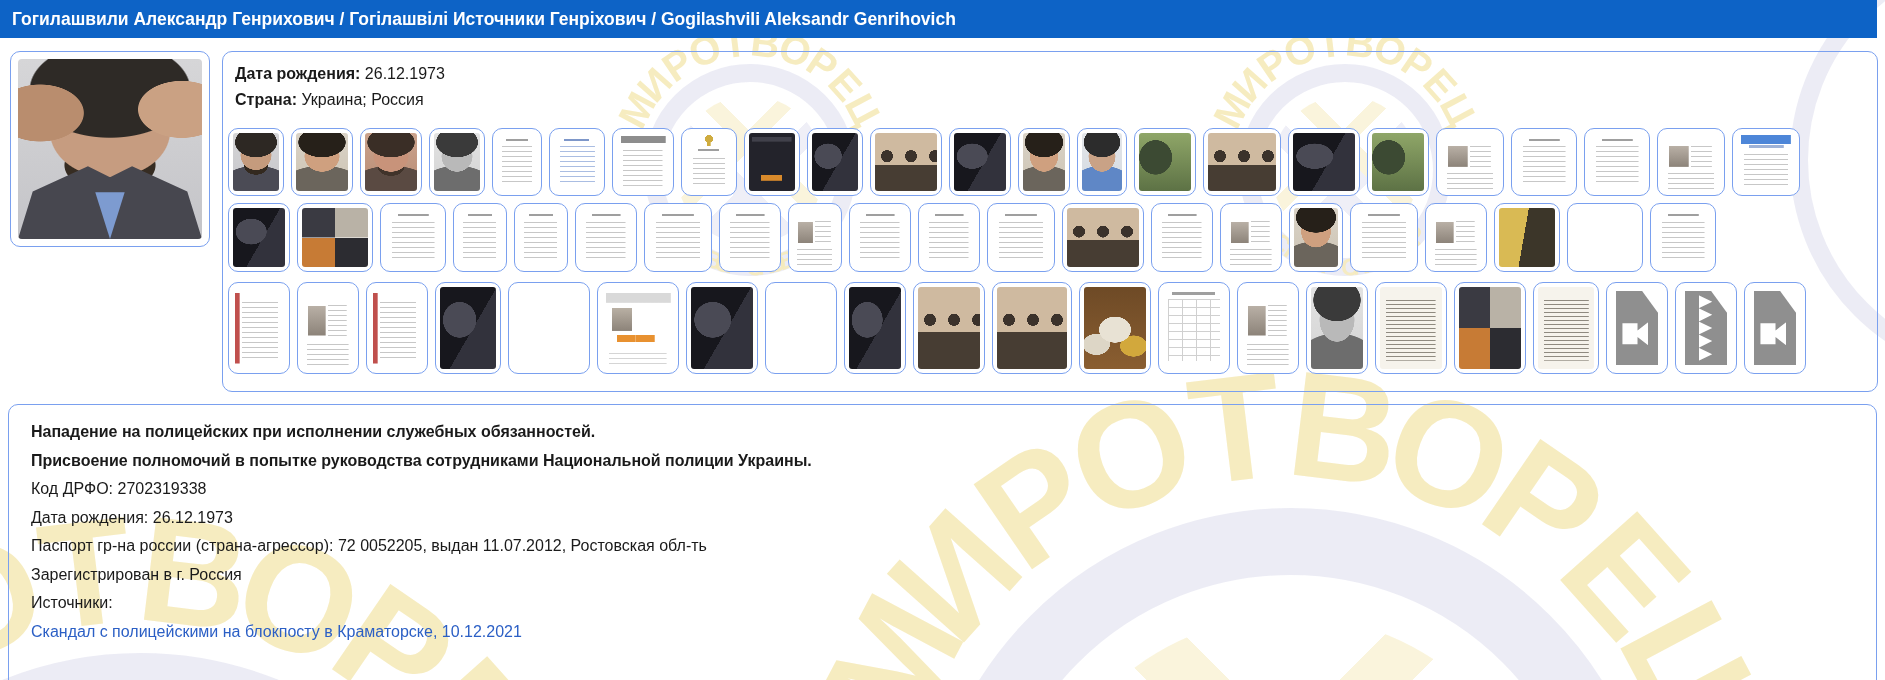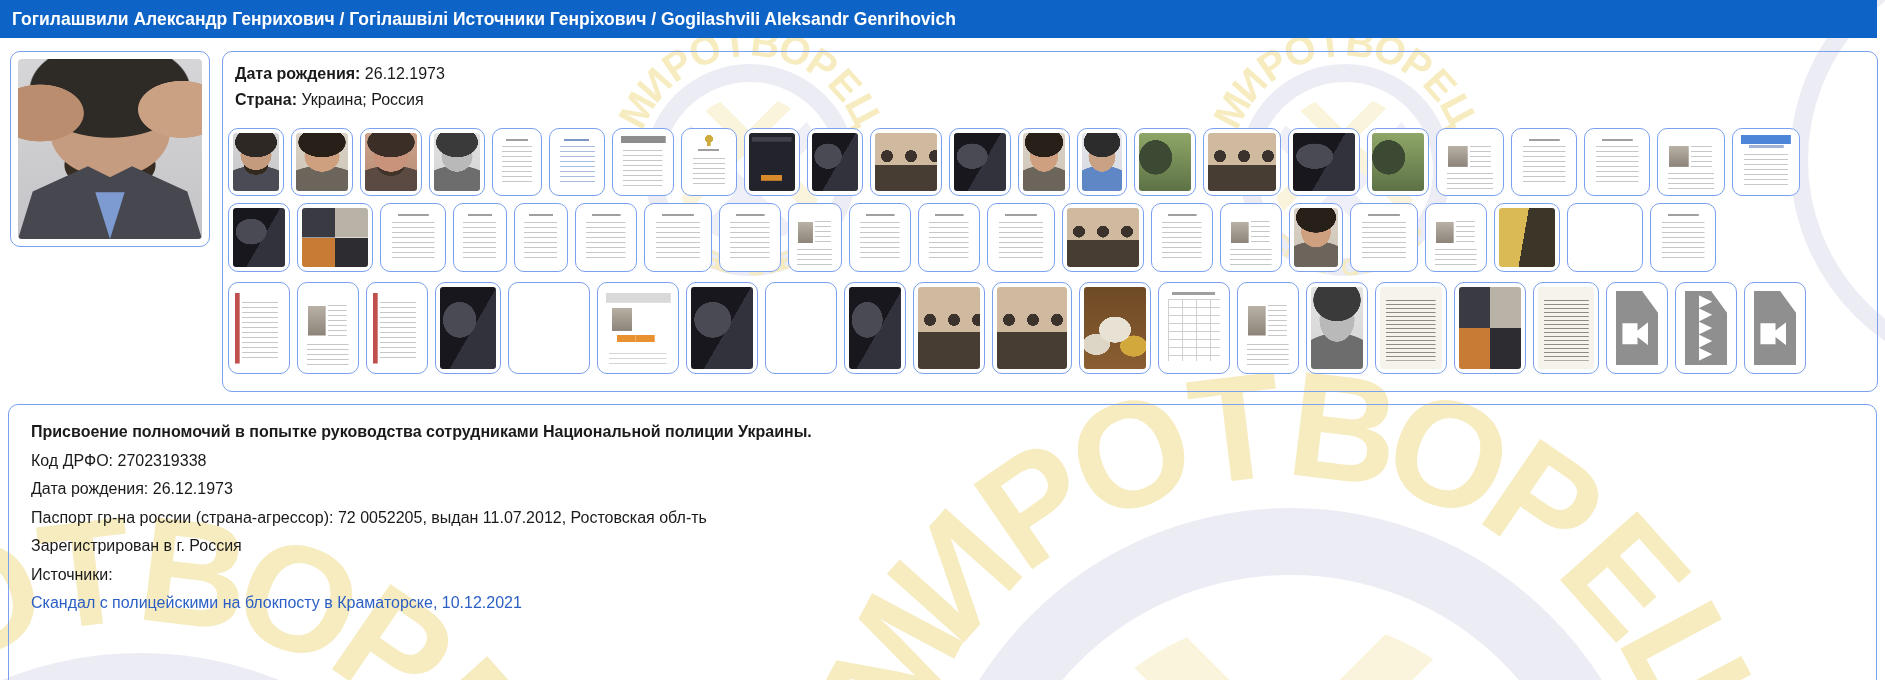--- a/index.html
+++ b/index.html
@@ -485,20 +485,21 @@
         <div class="ti t-video-film"></div>
       </div>
       <div class="thumb" style="width: 62px;">
         <div class="ti t-video"></div>
       </div>
     </div>
 </div>
 
 <div class="record-box">
   <div id="accusations">
+      <div class="line bold">Нападение на полицейских при исполнении служебных обязанностей.</div>
       <div class="line bold">Присвоение полномочий в попытке руководства сотрудниками Национальной полиции Украины.</div>
     </div>
   <div id="fields">
       <div class="line ">Код ДРФО: 2702319338</div>
       <div class="line ">Дата рождения: 26.12.1973</div>
       <div class="line ">Паспорт гр-на россии (страна-агрессор): 72 0052205, выдан 11.07.2012, Ростовская обл-ть</div>
       <div class="line ">Зарегистрирован в г. Россия</div>
     </div>
   <div class="line">Источники:</div>
   <div id="sources">

